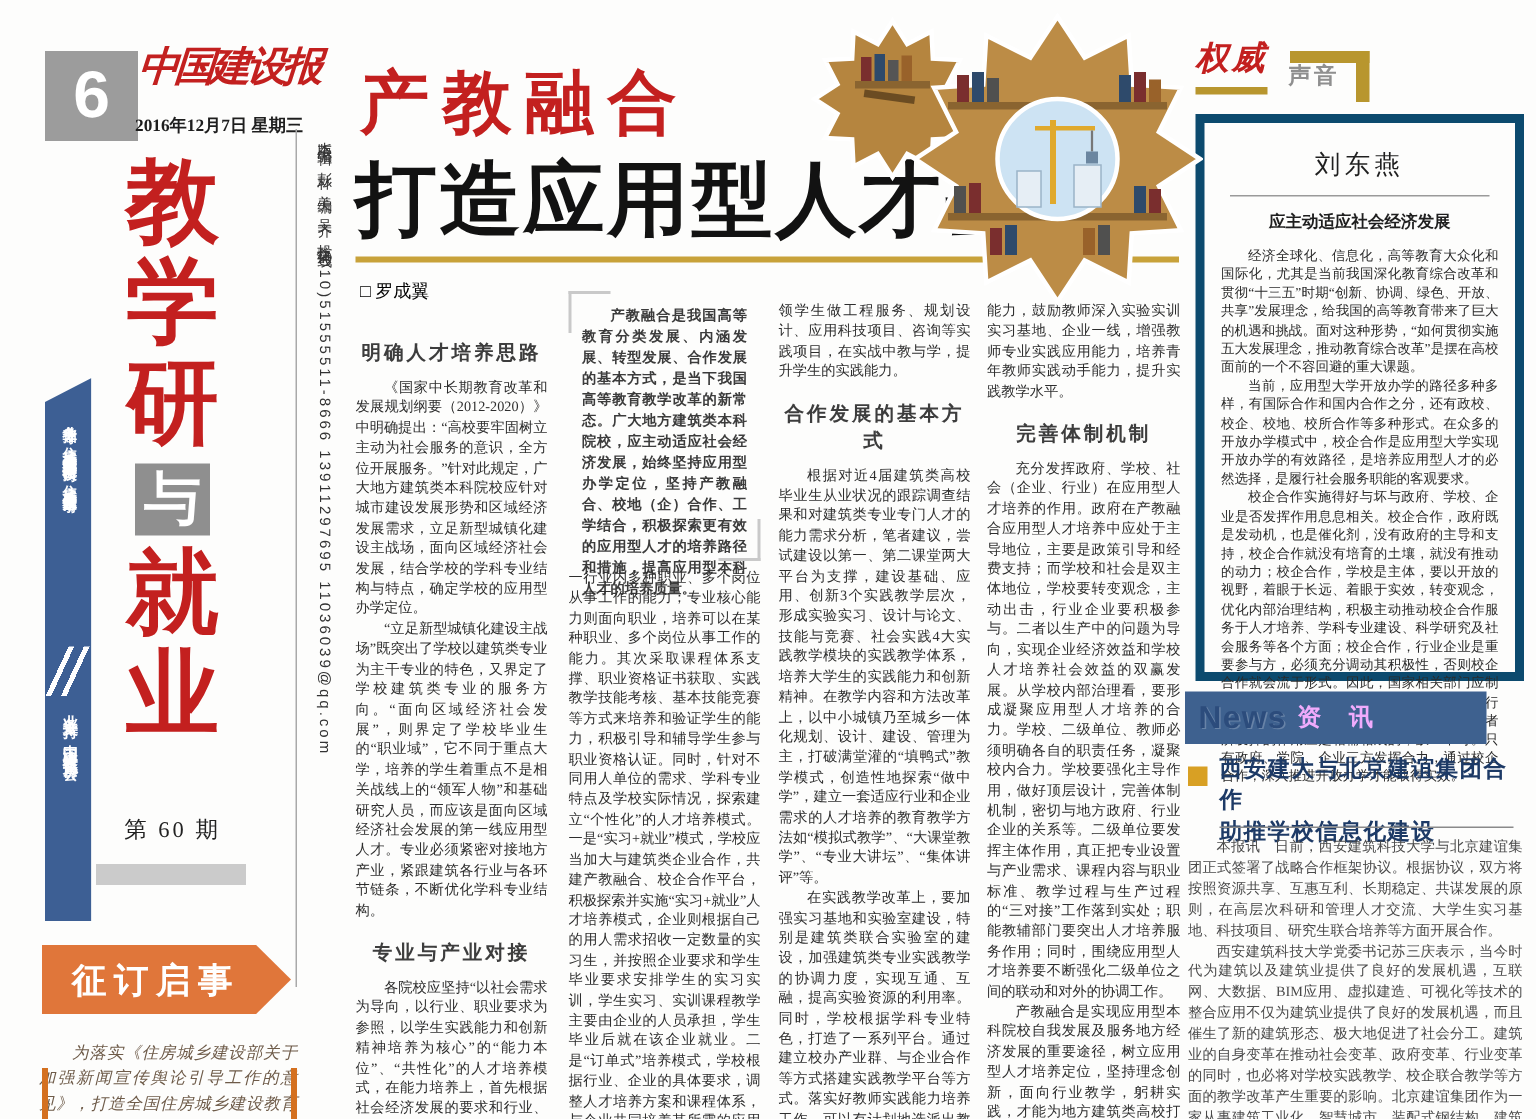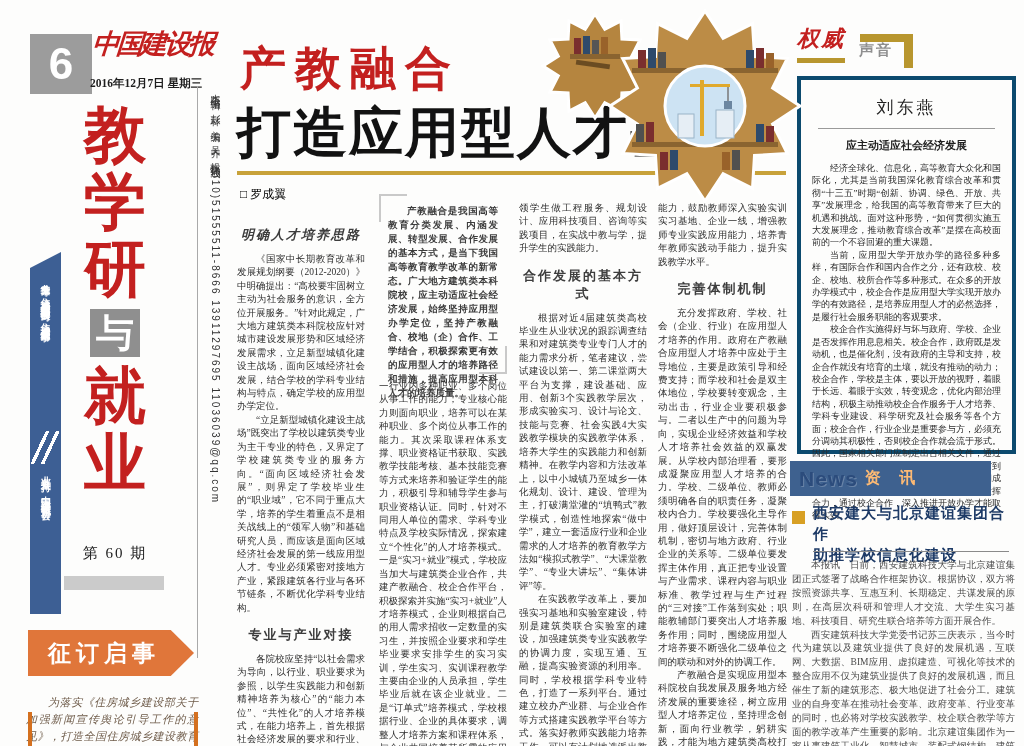--- a/index.html
+++ b/index.html
@@ -48,41 +48,41 @@
   .intro-box .cb-br{position:absolute;right:0;bottom:0;width:26px;height:26px;border-right:2px solid #c9c9c9;border-bottom:2px solid #c9c9c9;}
   .intro-text{font-size:9.5px;font-weight:bold;line-height:14px;color:#3c3c3c;text-align:justify;text-indent:2em;}
   .col{overflow:hidden;}
   .col1{left:237px;top:222px;width:128px;height:524px;}
   .col2{left:379px;top:380px;width:128px;height:366px;}
   .col3{left:519px;top:202px;width:128px;height:544px;}
   .col4{left:658px;top:202px;width:129px;height:544px;}
   .col p{margin:0;font-size:9.5px;line-height:13.4px;text-align:justify;color:#2e2e2e;}
   .col p.ind{text-indent:2em;}
   .col h3{margin:11px 0 9px;font:bold 13px "Liberation Sans",sans-serif;color:#3d3d3d;text-align:center;letter-spacing:2px;}
-  .col h3.first{margin-top:4px;font-style:italic;}
+  .col h3.first{margin-top:4px;}
   
   .voice-badge{left:797px;top:24px;height:44px;display:flex;align-items:flex-start;}
   .vb-red{color:#c3201f;font:bold italic 22px "Liberation Sans",sans-serif;letter-spacing:2px;
           border-bottom:5px solid #b8962e;padding-bottom:4px;}
   .vb-grey{position:relative;margin-left:6px;margin-top:12px;padding:5px 14px 0 8px;color:#8f8f8f;
            font:bold 15px "Liberation Sans",sans-serif;letter-spacing:2px;}
   .vb-grey .bracket{position:absolute;top:-2px;right:-6px;width:44px;height:26px;
            border-top:8px solid #b8962e;border-right:9px solid #b8962e;}
-  .voice-box{left:797px;top:76px;width:219px;height:378px;border:4px solid #0c4a6e;box-sizing:border-box;
+  .voice-box{left:797px;top:76px;width:219px;height:378px;border:6px solid #0c4a6e;box-sizing:border-box;
              padding:8px 11px;}
   .speaker-name{text-align:center;font-size:17px;color:#1f1f1f;letter-spacing:3px;margin-top:8px;}
   .v-div{border-bottom:1px solid #9a9a9a;margin:9px 6px;}
   .speaker-title{text-align:center;font-weight:bold;font-size:11px;color:#1f1f1f;margin-bottom:9px;}
   .voice-box p{margin:0;font-size:9px;line-height:12.4px;text-align:justify;color:#2a2a2a;
                text-indent:2em;}
   .news-banner{left:790px;top:461px;width:201px;height:35px;background:#3e618f;display:flex;
                align-items:center;padding-left:9px;box-sizing:border-box;}
   .news-en{color:#2c4c7c;font:bold 21px "Liberation Sans",sans-serif;letter-spacing:1px;
            text-shadow:1px 1px 0 rgba(255,255,255,0.22);}
-  .news-cn{color:#fdba74;font:bold 16px "Liberation Sans",sans-serif;letter-spacing:7px;margin-left:7px;}
+  .news-cn{color:#f0abfc;font:bold 16px "Liberation Sans",sans-serif;letter-spacing:7px;margin-left:7px;}
   .news-bullet{left:792px;top:511px;width:13px;height:13px;background:#d8a024;}
   .news-hl{left:813px;top:502px;width:200px;font:bold 15px "Liberation Sans",sans-serif;
            color:#1d3a66;line-height:21px;letter-spacing:1px;}
   .news-div{left:813px;top:551px;width:196px;border-top:1px solid #8a8a8a;}
   .news-body{left:792px;top:559px;width:223px;height:187px;overflow:hidden;}
   .news-body p{margin:0;font-size:9.5px;line-height:13.9px;text-align:justify;color:#4a4a4a;text-indent:2em;}
 </style>
 </head>
 <body>
 

